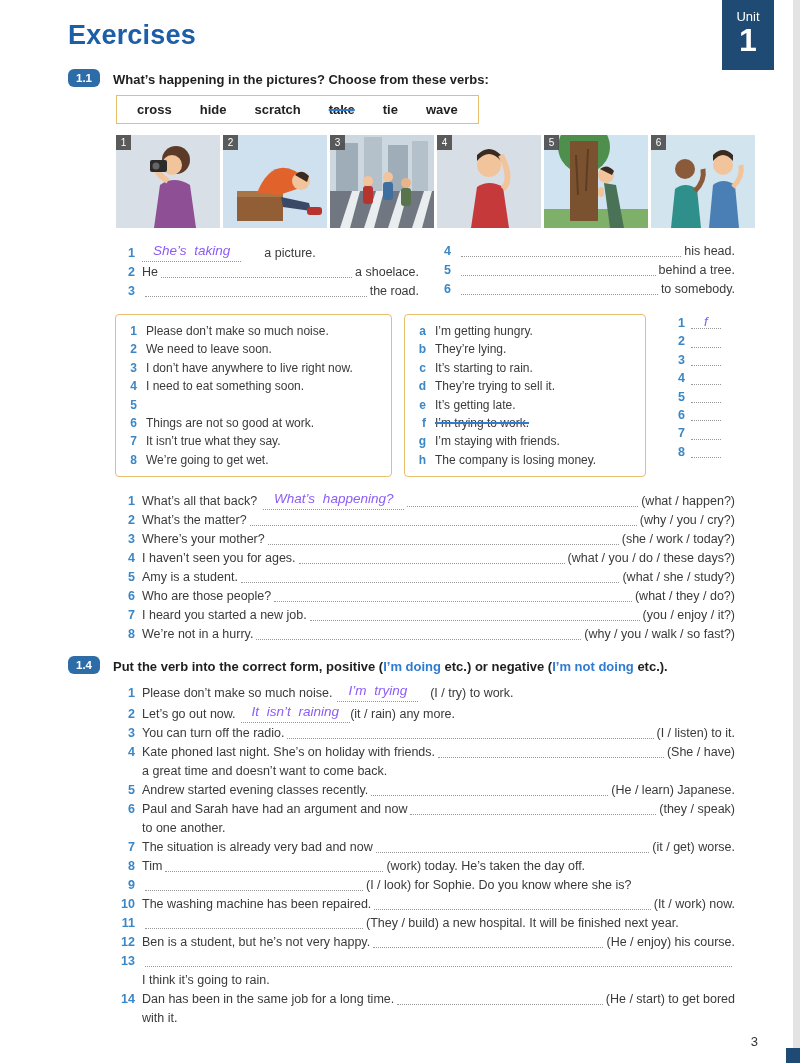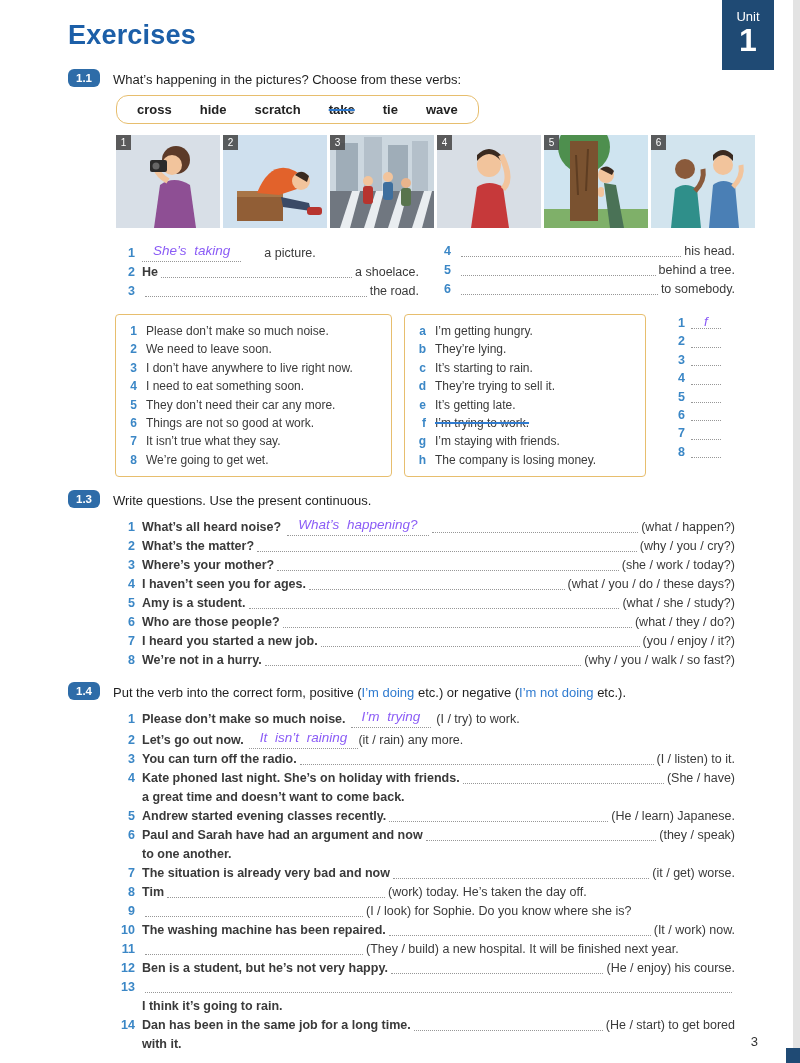--- a/index.html
+++ b/index.html
@@ -14,37 +14,37 @@
   .corner-bar { position:absolute; right:0; bottom:0; width:14px; height:15px; background:#1f4a74; }
   .pagenum { position:absolute; right:42px; bottom:14px; font-size:13px; color:#333; }
 
   .content { padding:20px 65px 0 68px; }
   h1.title { color:#1c5fa8; font-size:27px; margin:0 0 18px 0; font-weight:bold; letter-spacing:.2px; }
 
   .ex { margin-bottom:13px; }
   .ex-head { display:flex; align-items:flex-start; margin-bottom:8px; }
   .ex-badge { flex:none; background:#2e6ca8; color:#fff; font-weight:bold; font-size:11.5px;
               padding:3px 8px; border-radius:6px; margin-right:13px; }
-  .ex-heading { font-weight:normal; color:#1f1f1f; font-size:13px; padding-top:3px; }
+  .ex-heading { font-weight:bold; color:#1f1f1f; font-size:13px; padding-top:3px; }
   .kw { color:#2f7bd0; }
   .ex-body { margin-left:47px; }
 
-  .verb-box { display:inline-flex; gap:28px; border:1.5px solid #e7be6e; border-radius:12px;
+  .verb-box { display:inline-flex; gap:28px; border:1.5px solid #e7be6e; border-radius:0;
               padding:6px 20px; font-weight:bold; color:#222; font-size:13px; margin-left:1px; }
   .struck { text-decoration:line-through; text-decoration-color:#2f7bd0; text-decoration-thickness:1.5px; }
 
   .pics { display:flex; gap:3px; margin:11px 0 14px 1px; }
   .pic { position:relative; width:104px; height:93px; flex:none; }
   .pic svg { display:block; width:104px; height:93px; }
   .pic-num { position:absolute; top:0; left:0; width:15px; height:15px; background:rgba(72,72,72,.88);
              color:#fff; font-size:10px; display:flex; align-items:center; justify-content:center; }
 
   .row { display:flex; align-items:flex-end; line-height:18px; margin-bottom:1px; }
   .n { flex:none; width:20px; text-align:right; margin-right:7px; color:#3b87c6; font-weight:bold; }
-  .lead { white-space:nowrap;font-weight:bold; }
+  .lead { white-space:nowrap; }
   .dots { flex:1; border-bottom:1.5px dotted #979797; margin:0 3px 3px 3px; min-width:16px; }
   .dots-fixed { flex:none; border-bottom:1.5px dotted #979797; margin:0 3px 3px 3px; }
   .tail { white-space:nowrap; }
   .spacer { flex:1; }
   .hand { font-style:italic; color:#8b5cf6; font-size:13.5px; white-space:nowrap; word-spacing:4px; }
   .hand.ul { border-bottom:1.5px dotted #979797; padding:0 11px 1px 11px; }
 
   .two-col { display:flex; gap:12px; }
   .col { flex:1; min-width:0; }
 
@@ -233,21 +233,20 @@
             <div class="row">
                 <span class="n">3</span>
                 <span>I don’t have anywhere to live right now.</span>
               </div>
             <div class="row">
                 <span class="n">4</span>
                 <span>I need to eat something soon.</span>
               </div>
             <div class="row">
                 <span class="n">5</span>
-                <span>They don’t need their car any more.</span>
               </div>
             <div class="row">
                 <span class="n">6</span>
                 <span>Things are not so good at work.</span>
               </div>
             <div class="row">
                 <span class="n">7</span>
                 <span>It isn’t true what they say.</span>
               </div>
             <div class="row">
@@ -337,28 +336,24 @@
                 <span class="ansdots">
                   <span class="hand"></span>
                 </span>
               </div>
           </div>
         </div>
       </div>
     </div>
 
     <div class="ex">
-      <div class="ex-head">
-        <span class="ex-badge">1.3</span>
-        <span class="ex-heading">Write questions.  Use the present continuous.</span>
-      </div>
       <div class="ex-body">
         <div class="row">
           <span class="n">1</span>
-          <span class="lead">What’s all heard noise?</span>
+          <span class="lead">What’s all that back?</span>
           <span class="hand ul" style="margin-left:6px">What’s happening?</span>
           <span class="dots"></span>
           <span class="tail">(what / happen?)</span>
         </div>
         <div class="row">
             <span class="n">2</span>
             <span class="lead">What’s the matter?</span>
             <span class="dots"></span>
             <span class="tail">(why / you / cry?)</span>
           </div>
@@ -404,21 +399,21 @@
     <div class="ex">
       <div class="ex-head">
         <span class="ex-badge">1.4</span>
         <span class="ex-heading"><span>Put the verb into the correct form, positive (</span><span class="kw">I’m doing</span><span> etc.) or negative (</span><span class="kw">I’m not doing</span><span> etc.).</span></span>
       </div>
       <div class="ex-body">
         <div class="row">
           <span class="n">1</span>
           <span class="lead">Please don’t make so much noise.</span>
           <span class="hand ul" style="margin-left:5px">I’m trying</span>
-          <span class="tail" style="margin-left:5px">(I / try) to work.</span>
+          <span class="tail" style="margin-left:12px">(I / try) to work.</span>
           <span class="spacer"></span>
         </div>
         <div class="row">
           <span class="n">2</span>
           <span class="lead">Let’s go out now.</span>
           <span class="hand ul" style="margin-left:5px">It isn’t raining</span>
           <span class="tail" style="">(it / rain) any more.</span>
           <span class="spacer"></span>
         </div>
         <div class="row">

